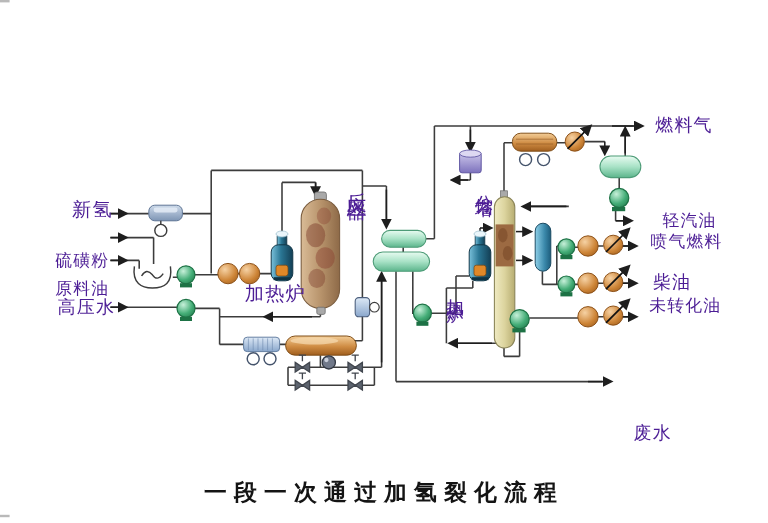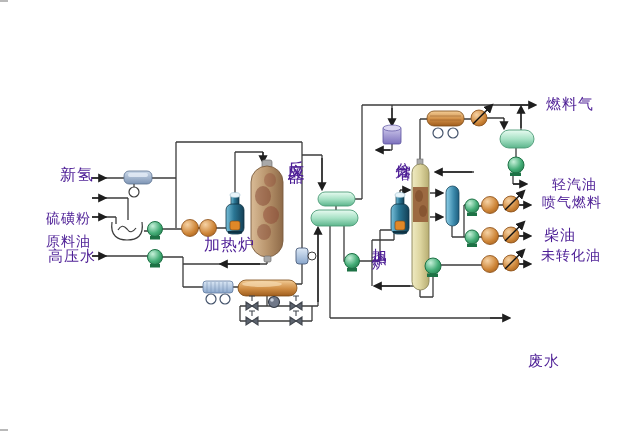--- a/index.html
+++ b/index.html
@@ -307,17 +307,18 @@
 <div class="lbl" style="left:542px;top:194px;">喷气燃料</div>
 <div class="lbl" style="left:544px;top:227px;font-size:15px;">柴油</div>
 <div class="lbl" style="left:541px;top:247px;">未转化油</div>
 <div class="lbl" style="left:528px;top:321px;font-size:15px;margin-top:32px;">废水</div>
 
 <div class="lbl vlbl" style="left:286px;top:146px;font-size:17px;">反应器</div>
 <div class="lbl" style="left:204px;top:236px;font-size:16px;">加热炉</div>
 <div class="lbl vlbl" style="left:394px;top:150px;font-size:15px;letter-spacing:2px;">分馏塔</div>
 <div class="lbl vlbl" style="left:370px;top:236px;font-size:15px;letter-spacing:3px;">加热炉</div>
 
+<div class="title">一段一次通过加氢裂化流程</div>
 
 <div class="mark" style="left:0;top:0;width:8px;height:2px;"></div>
 <div class="mark" style="left:0;top:429px;width:8px;height:2px;"></div>
 
 </div>
 
 </body></html>

